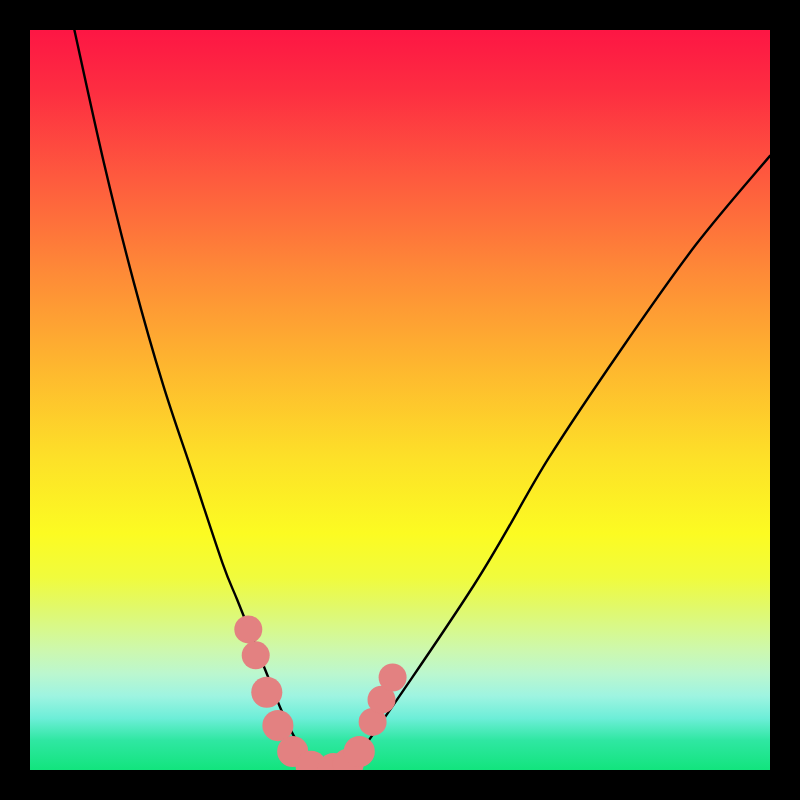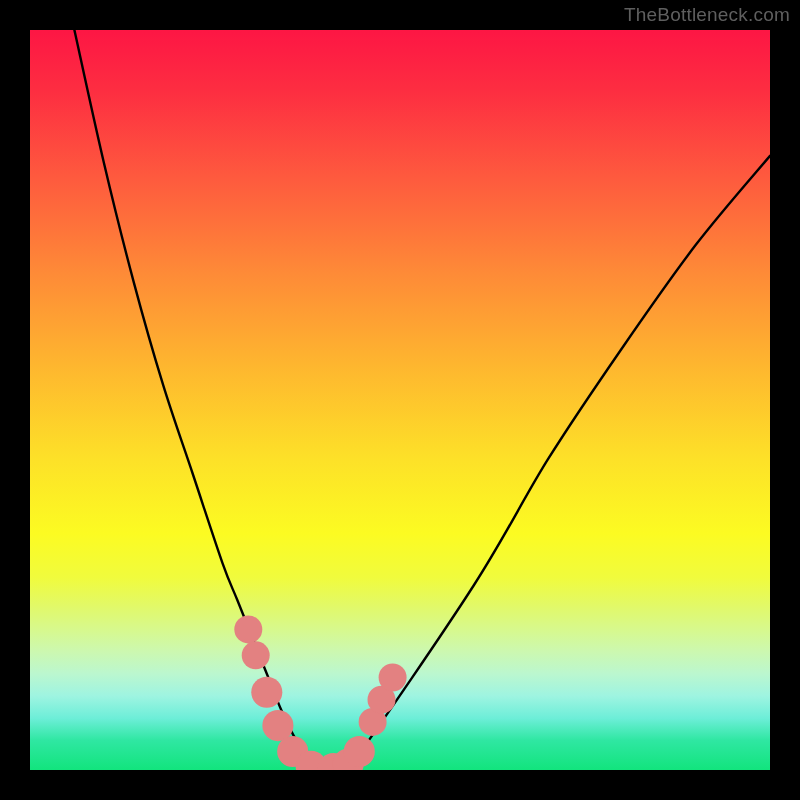--- a/index.html
+++ b/index.html
@@ -78,14 +78,13 @@
           <circle cx="281.2" cy="736.3" r="15.540000000000001" fill="#e38181"></circle>
           <circle cx="303.4" cy="738.52" r="15.540000000000001" fill="#e38181"></circle>
           <circle cx="318.2" cy="734.08" r="15.540000000000001" fill="#e38181"></circle>
           <circle cx="329.3" cy="721.5" r="15.540000000000001" fill="#e38181"></circle>
           <circle cx="342.61999999999995" cy="691.9" r="13.986000000000002" fill="#e38181"></circle>
           <circle cx="351.5" cy="669.7" r="13.986000000000002" fill="#e38181"></circle>
           <circle cx="362.59999999999997" cy="647.5" r="13.986000000000002" fill="#e38181"></circle>
         </g>
     </svg>
   </div>
-  <div class="attribution">TheBottleneck.com</div>
 </div>
 
 </body></html>

